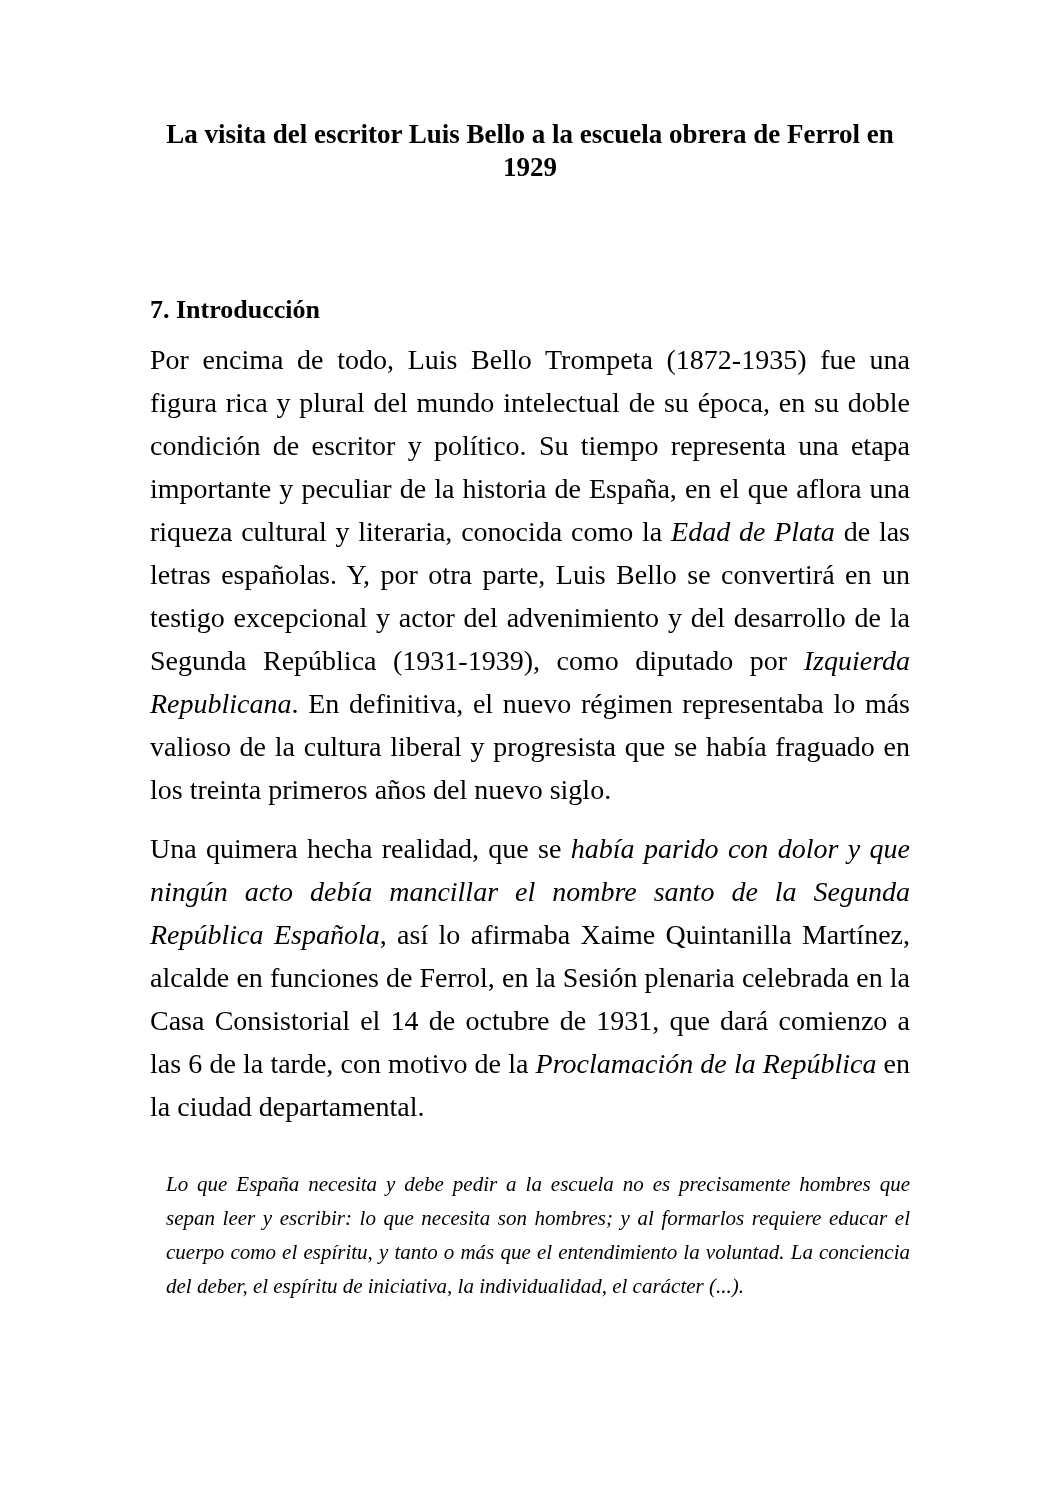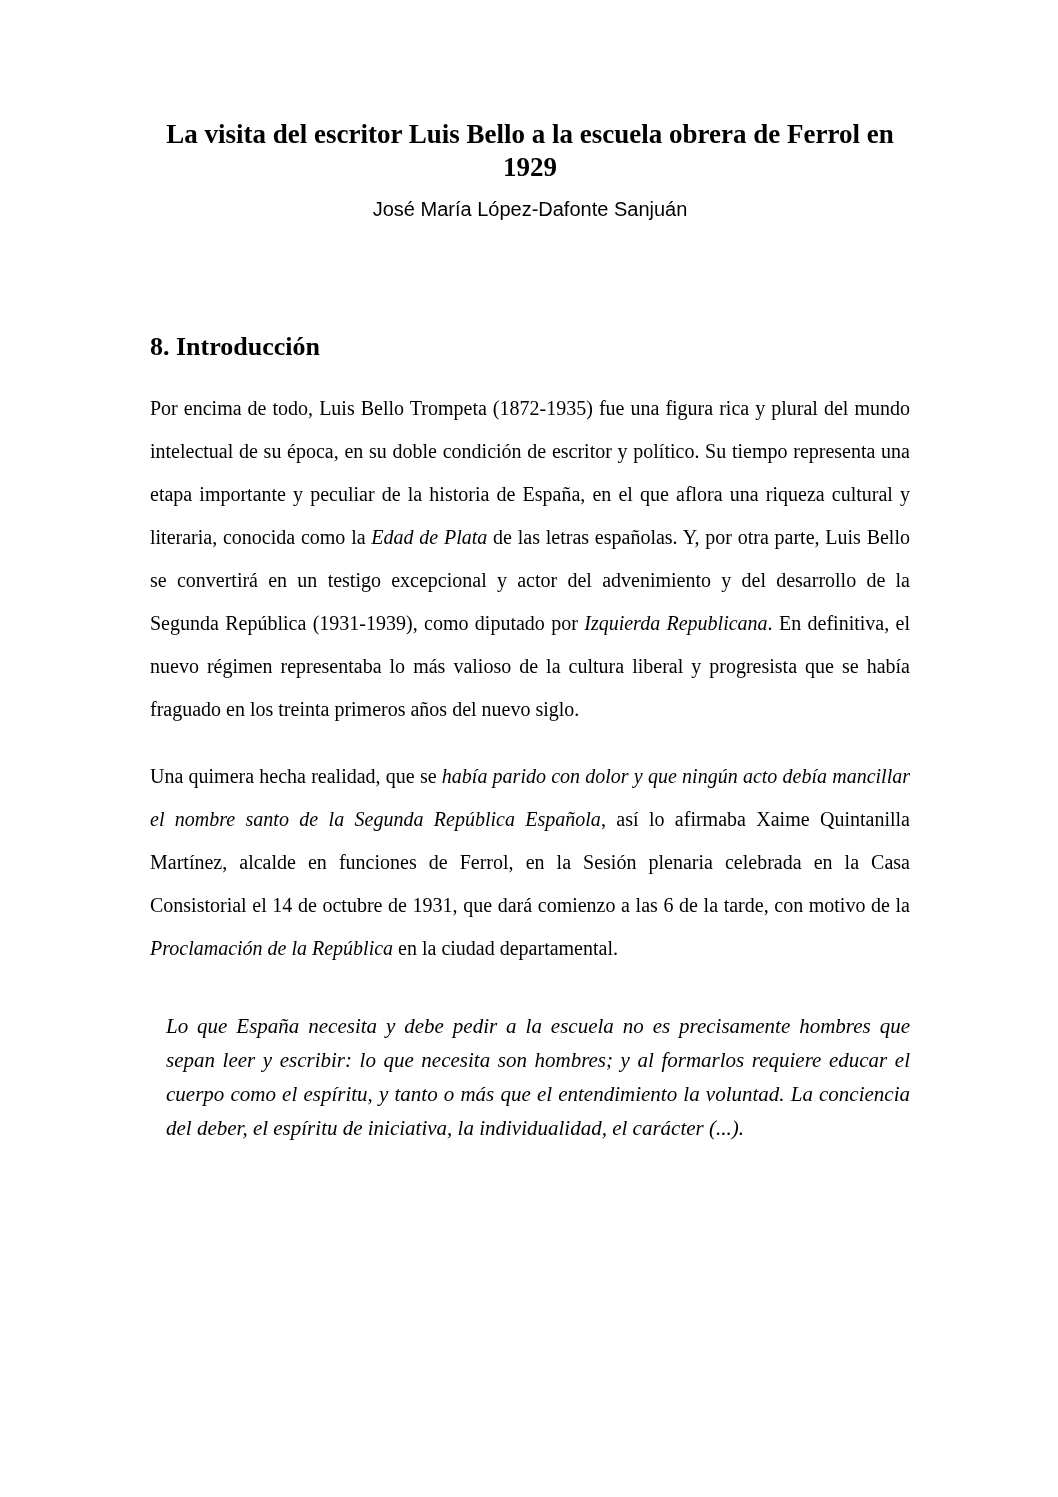--- a/index.html
+++ b/index.html
@@ -37,42 +37,41 @@
   .section-heading {
     font-size: 26px;
     line-height: 32px;
     font-weight: bold;
     margin: 110px 0 0 0;
   }
   .body-copy {
     margin-top: 3px;
   }
   .para {
-    font-size: 20px;
+    font-size: 28px;
     line-height: 43px;
     text-align: justify;
-    margin: 24px 0 16px 0;
+    margin: 12px 0 16px 0;
   }
   .para em, .quote em {
     font-style: italic;
     font-weight: inherit;
   }
   .quote {
     font-size: 21px;
     line-height: 34px;
     font-style: italic;
     text-align: justify;
     margin: 39px 0 0 16px;
   }
 </style>
 </head>
 <body>
 
 <div class="page">
   <h1 class="doc-title">La visita del escritor Luis Bello a la escuela obrera de Ferrol en 1929</h1>
-  <div class="doc-author">José María López-Dafonte Sanjuán</div>
-  <h2 class="section-heading">8. Introducción</h2>
+  <h2 class="section-heading">7. Introducción</h2>
   <div class="body-copy">
       <p class="para"><span>Por encima de todo, Luis Bello Trompeta (1872-1935) fue una figura rica y plural del mundo intelectual de su época, en su doble condición de escritor y político. Su tiempo representa una etapa importante y peculiar de la historia de España, en el que aflora una riqueza cultural y literaria, conocida como la </span><em>Edad de Plata</em><span> de las letras españolas. Y, por otra parte, Luis Bello se convertirá en un testigo excepcional y actor del advenimiento y del desarrollo de la Segunda República (1931-1939), como diputado por </span><em>Izquierda Republicana</em><span>. En definitiva, el nuevo régimen representaba lo más valioso de la cultura liberal y progresista que se había fraguado en los treinta primeros años del nuevo siglo.</span></p>
       <p class="para"><span>Una quimera hecha realidad, que se </span><em>había parido con dolor y que ningún acto debía mancillar el nombre santo de la Segunda República Española</em><span>, así lo afirmaba Xaime Quintanilla Martínez, alcalde en funciones de Ferrol, en la Sesión plenaria celebrada en la Casa Consistorial el 14 de octubre de 1931, que dará comienzo a las 6 de la tarde, con motivo de la </span><em>Proclamación de la República</em><span> en la ciudad departamental.</span></p>
       <div class="quote"><em>Lo que España necesita y debe pedir a la escuela no es precisamente hombres que sepan leer y escribir: lo que necesita son hombres; y al formarlos requiere educar el cuerpo como el espíritu, y tanto o más que el entendimiento la voluntad. La conciencia del deber, el espíritu de iniciativa, la individualidad, el carácter (...).</em></div>
     </div>
 </div>
 
 </body></html>

